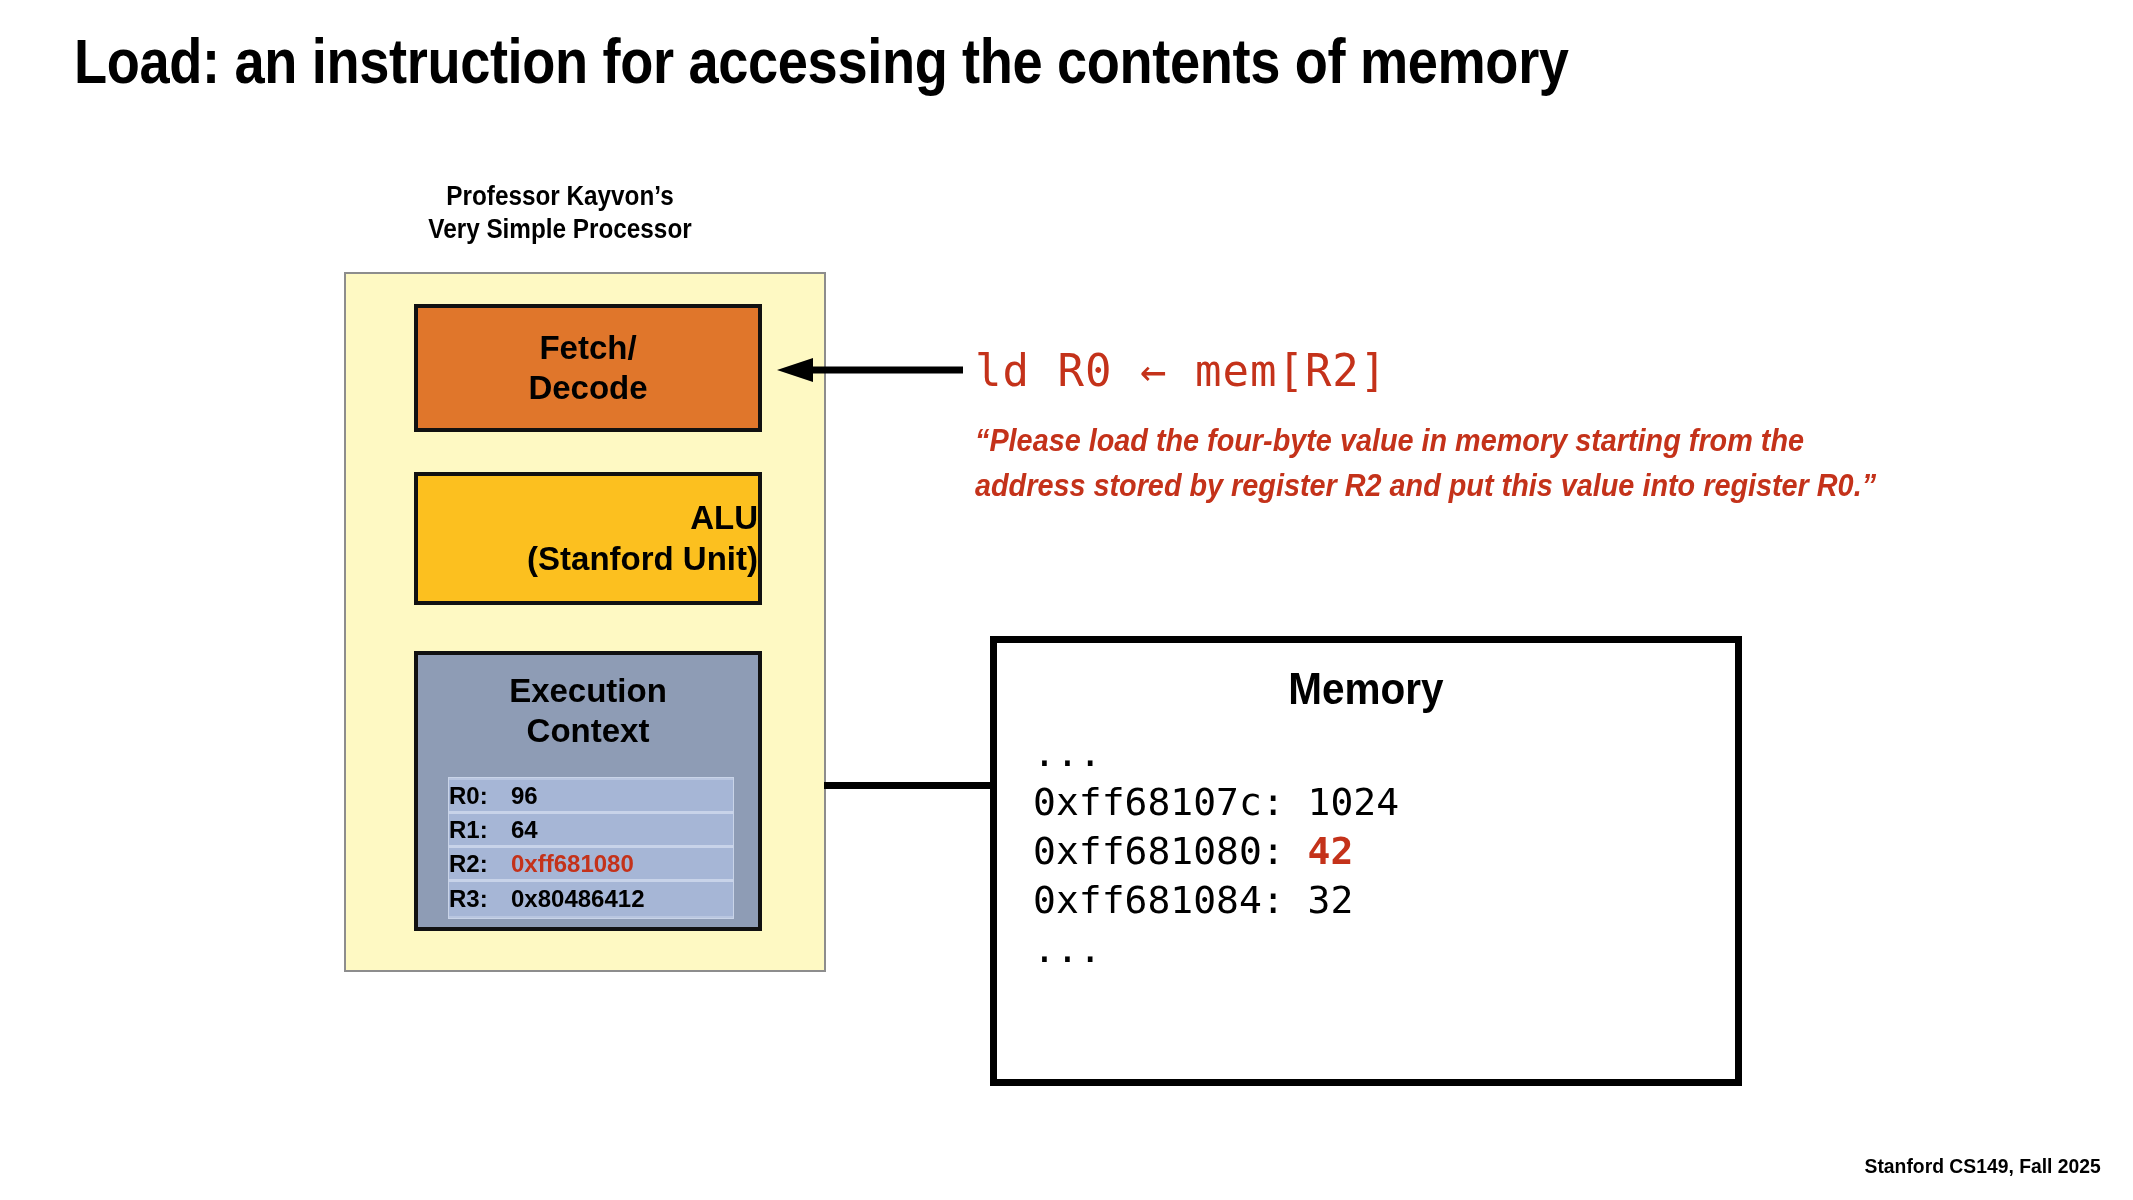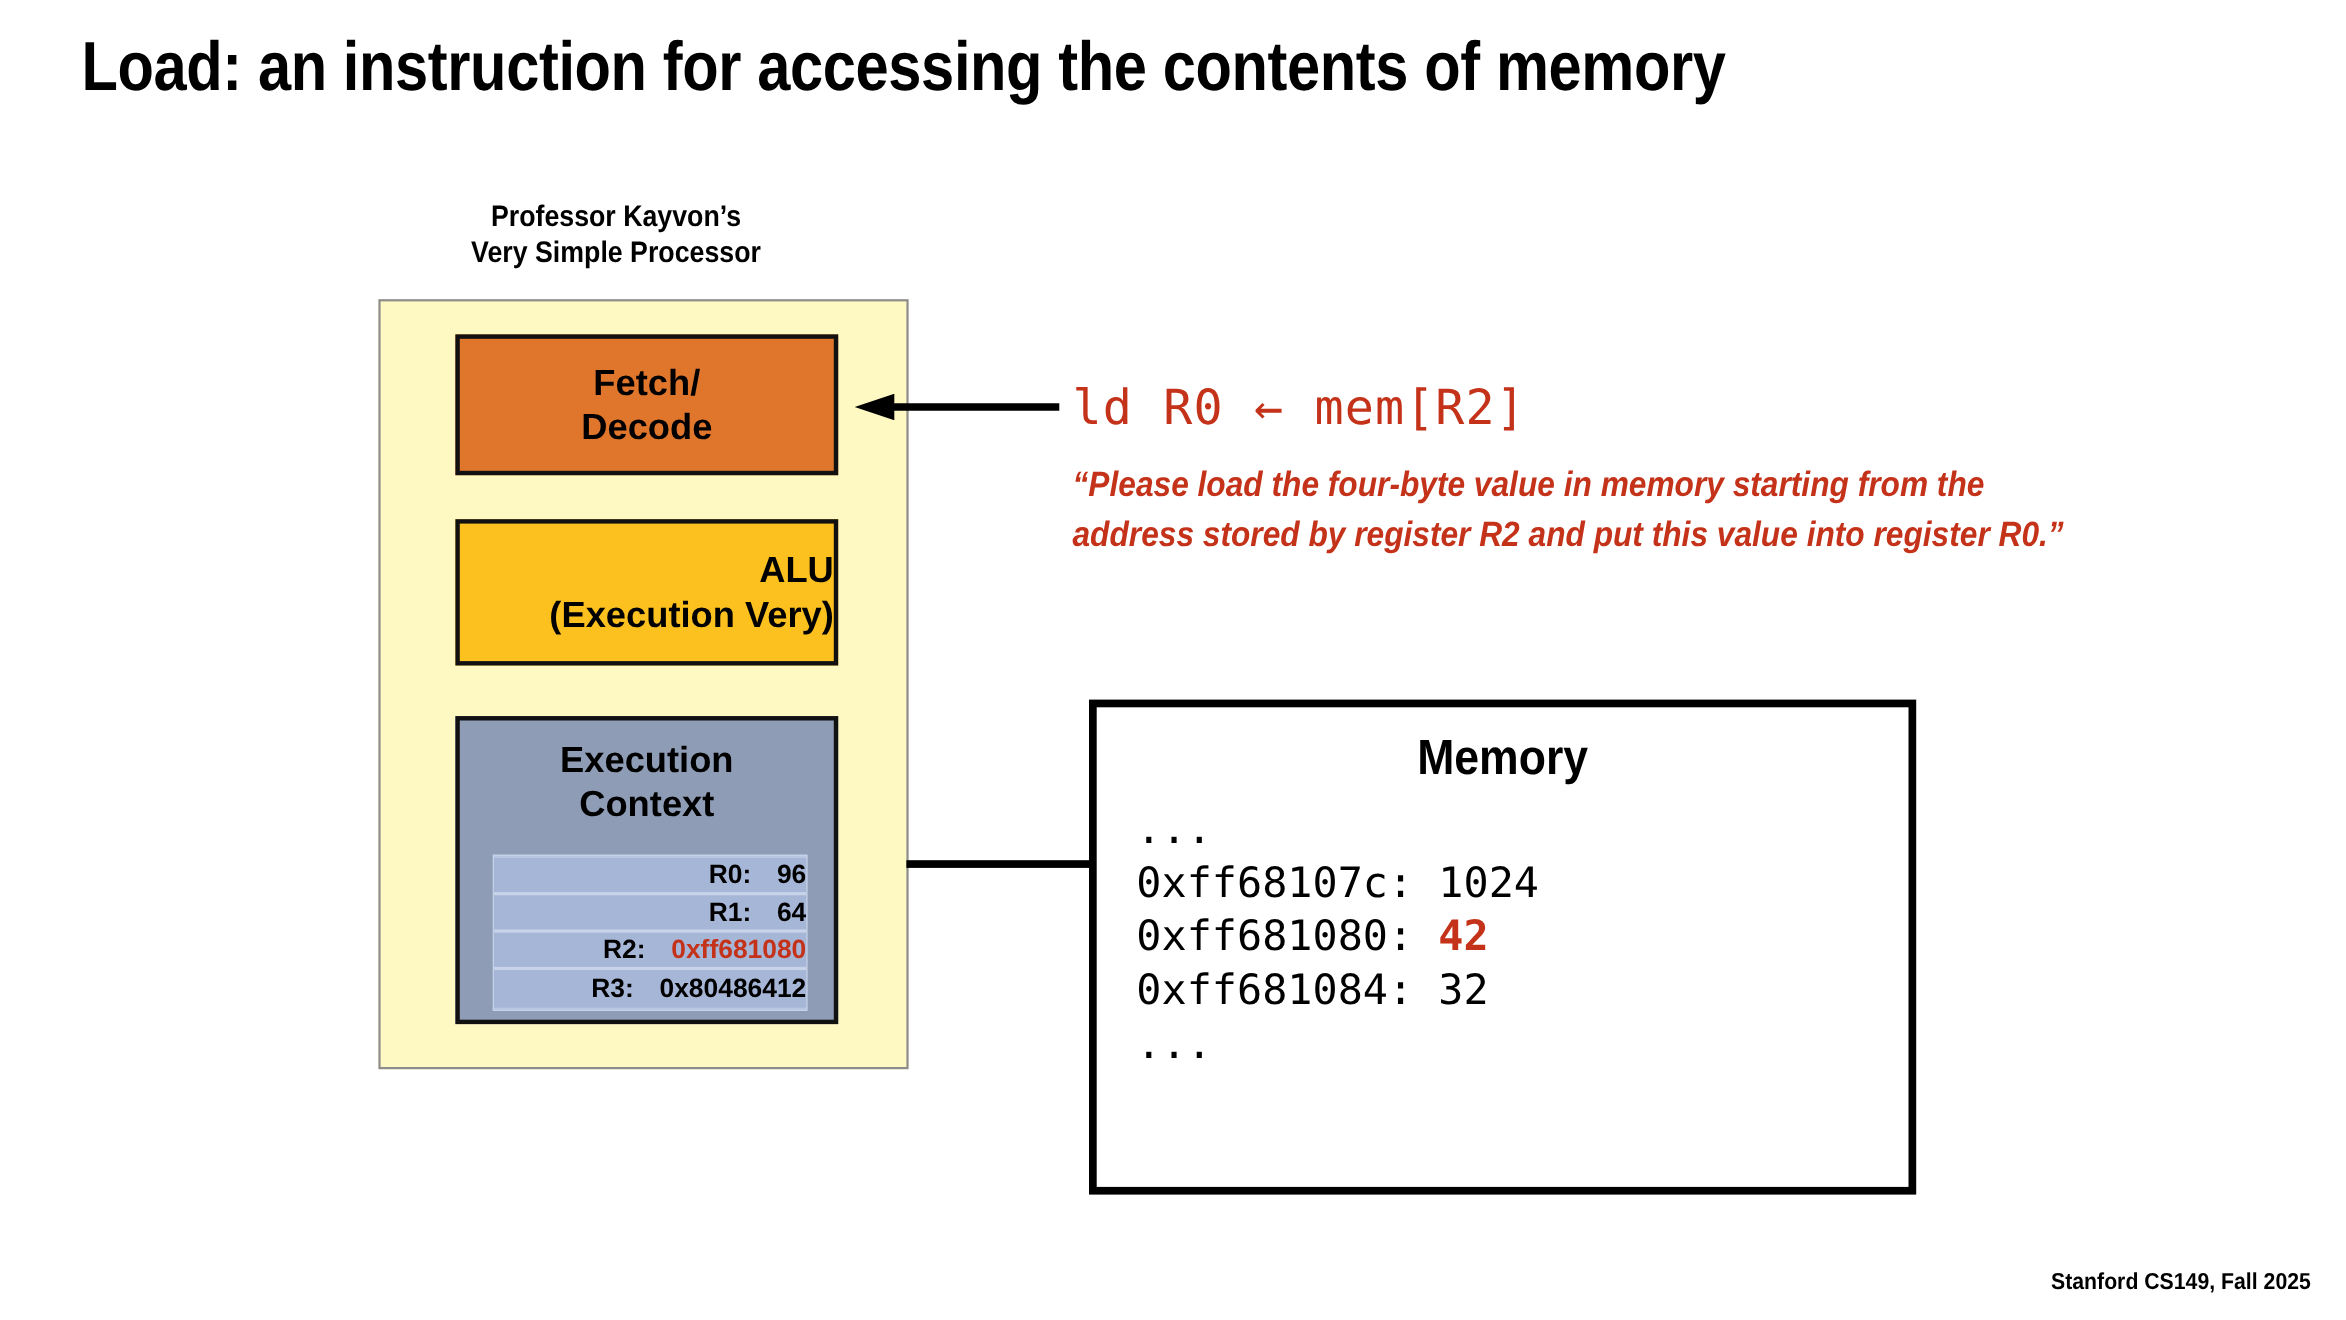--- a/index.html
+++ b/index.html
@@ -105,21 +105,20 @@
     box-sizing: border-box;
     padding: 2px 0;
   }
   .reg-row {
     display: flex;
     align-items: center;
     height: 34px;
     background: #a6b6d6;
     border-bottom: 3px solid #c8d3e9;
     box-sizing: border-box;
-    justify-content: flex-end;
   }
   .reg-row:last-child { border-bottom: none; }
   .reg-name {
     font-size: 24px;
     font-weight: bold;
     width: 62px;
     text-align: left;
     color: #000000;
   }
   .reg-val {
@@ -228,21 +227,21 @@
 
 <div id="processor-box">
 
   <div class="unit-box" id="fetch-decode-box">
     <span class="ln">Fetch/</span>
     <span class="ln">Decode</span>
   </div>
 
   <div class="unit-box" id="alu-box">
     <span class="ln">ALU</span>
-    <span class="ln">(Execution Very)</span>
+    <span class="ln">(Stanford Unit)</span>
   </div>
 
   <div class="unit-box" id="exec-context-box">
     <span class="ln">Execution</span>
     <span class="ln">Context</span>
 
     <div id="register-table">
         <div class="reg-row">
           <span class="reg-name">R0:</span>
           <span class="reg-val">96</span>

